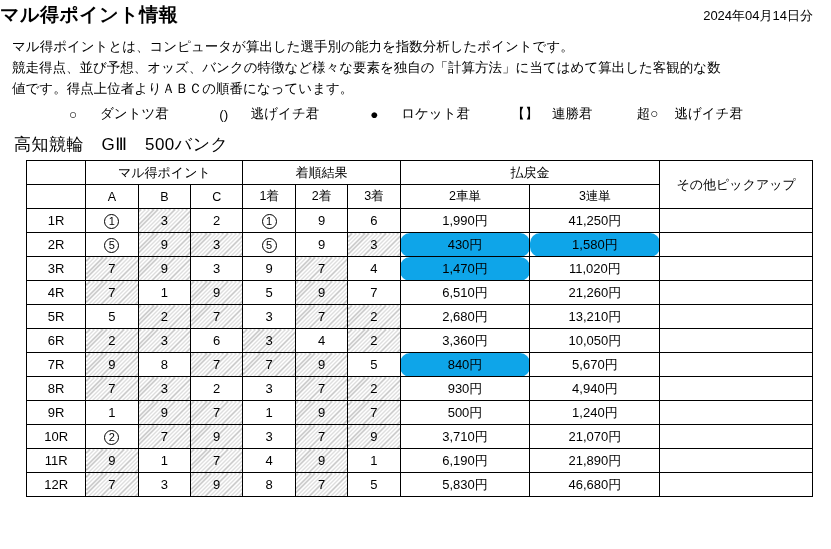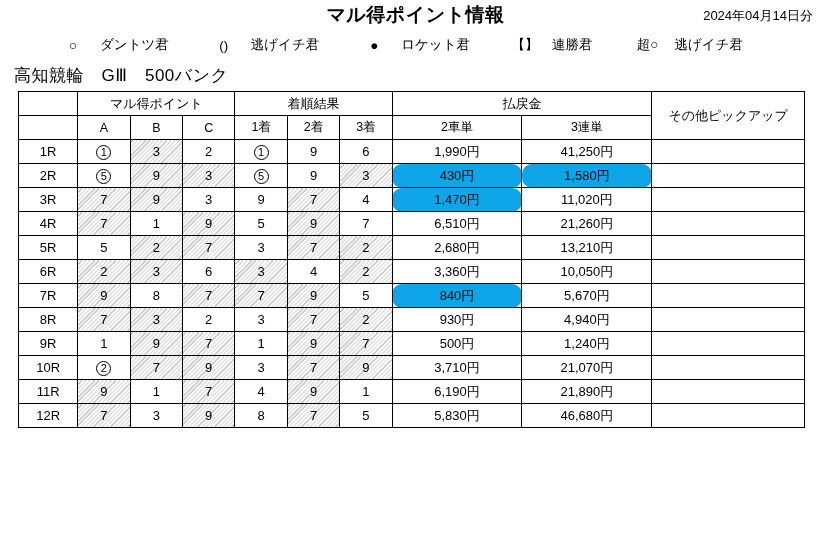--- a/index.html
+++ b/index.html
@@ -12,21 +12,20 @@
     overflow: hidden;
   }
   .page { position: relative; width: 831px; height: 549px; }
 
   
   .header {
     position: relative;
     height: 30px;
     display: flex;
     align-items: center;
-    justify-content: center;
   }
   .doc-title {
     font-size: 19px;
     font-weight: bold;
     letter-spacing: 0.5px;
   }
   .doc-date {
     position: absolute;
     right: 18px;
     top: 7px;
@@ -60,21 +59,21 @@
   }
 
   
   .subtitle {
     margin: 10px 0 4px 14px;
     font-size: 17px;
     letter-spacing: 0.5px;
   }
 
   
-  .tbl-wrap { padding: 0 22px 0 18px; }
+  .tbl-wrap { padding: 0 22px 0 26px; }
   table.grid {
     border-collapse: collapse;
     width: 787px;
     font-size: 13px;
   }
   table.grid td, table.grid th {
     border: 1px solid #000;
     padding: 0;
     text-align: center;
     font-weight: normal;
@@ -113,20 +112,25 @@
 </head>
 <body>
 
 <div class="page">
 
   <div class="header">
     <div class="doc-title">マル得ポイント情報</div>
     <div class="doc-date">2024年04月14日分</div>
   </div>
 
+  <div class="intro">
+    <div>マル得ポイントとは、コンピュータが算出した選手別の能力を指数分析したポイントです。</div>
+    <div>競走得点、並び予想、オッズ、バンクの特徴など様々な要素を独自の「計算方法」に当てはめて算出した客観的な数</div>
+    <div>値です。得点上位者よりＡＢＣの順番になっています。</div>
+  </div>
 
   <div class="legend">
     <span class="sym">○</span>
     <span class="nm">ダントツ君</span>
     <span class="sym">()</span>
     <span class="nm">逃げイチ君</span>
     <span class="sym">●</span>
     <span class="nm">ロケット君</span>
     <span class="sym">【】</span>
     <span class="nm">連勝君</span>

